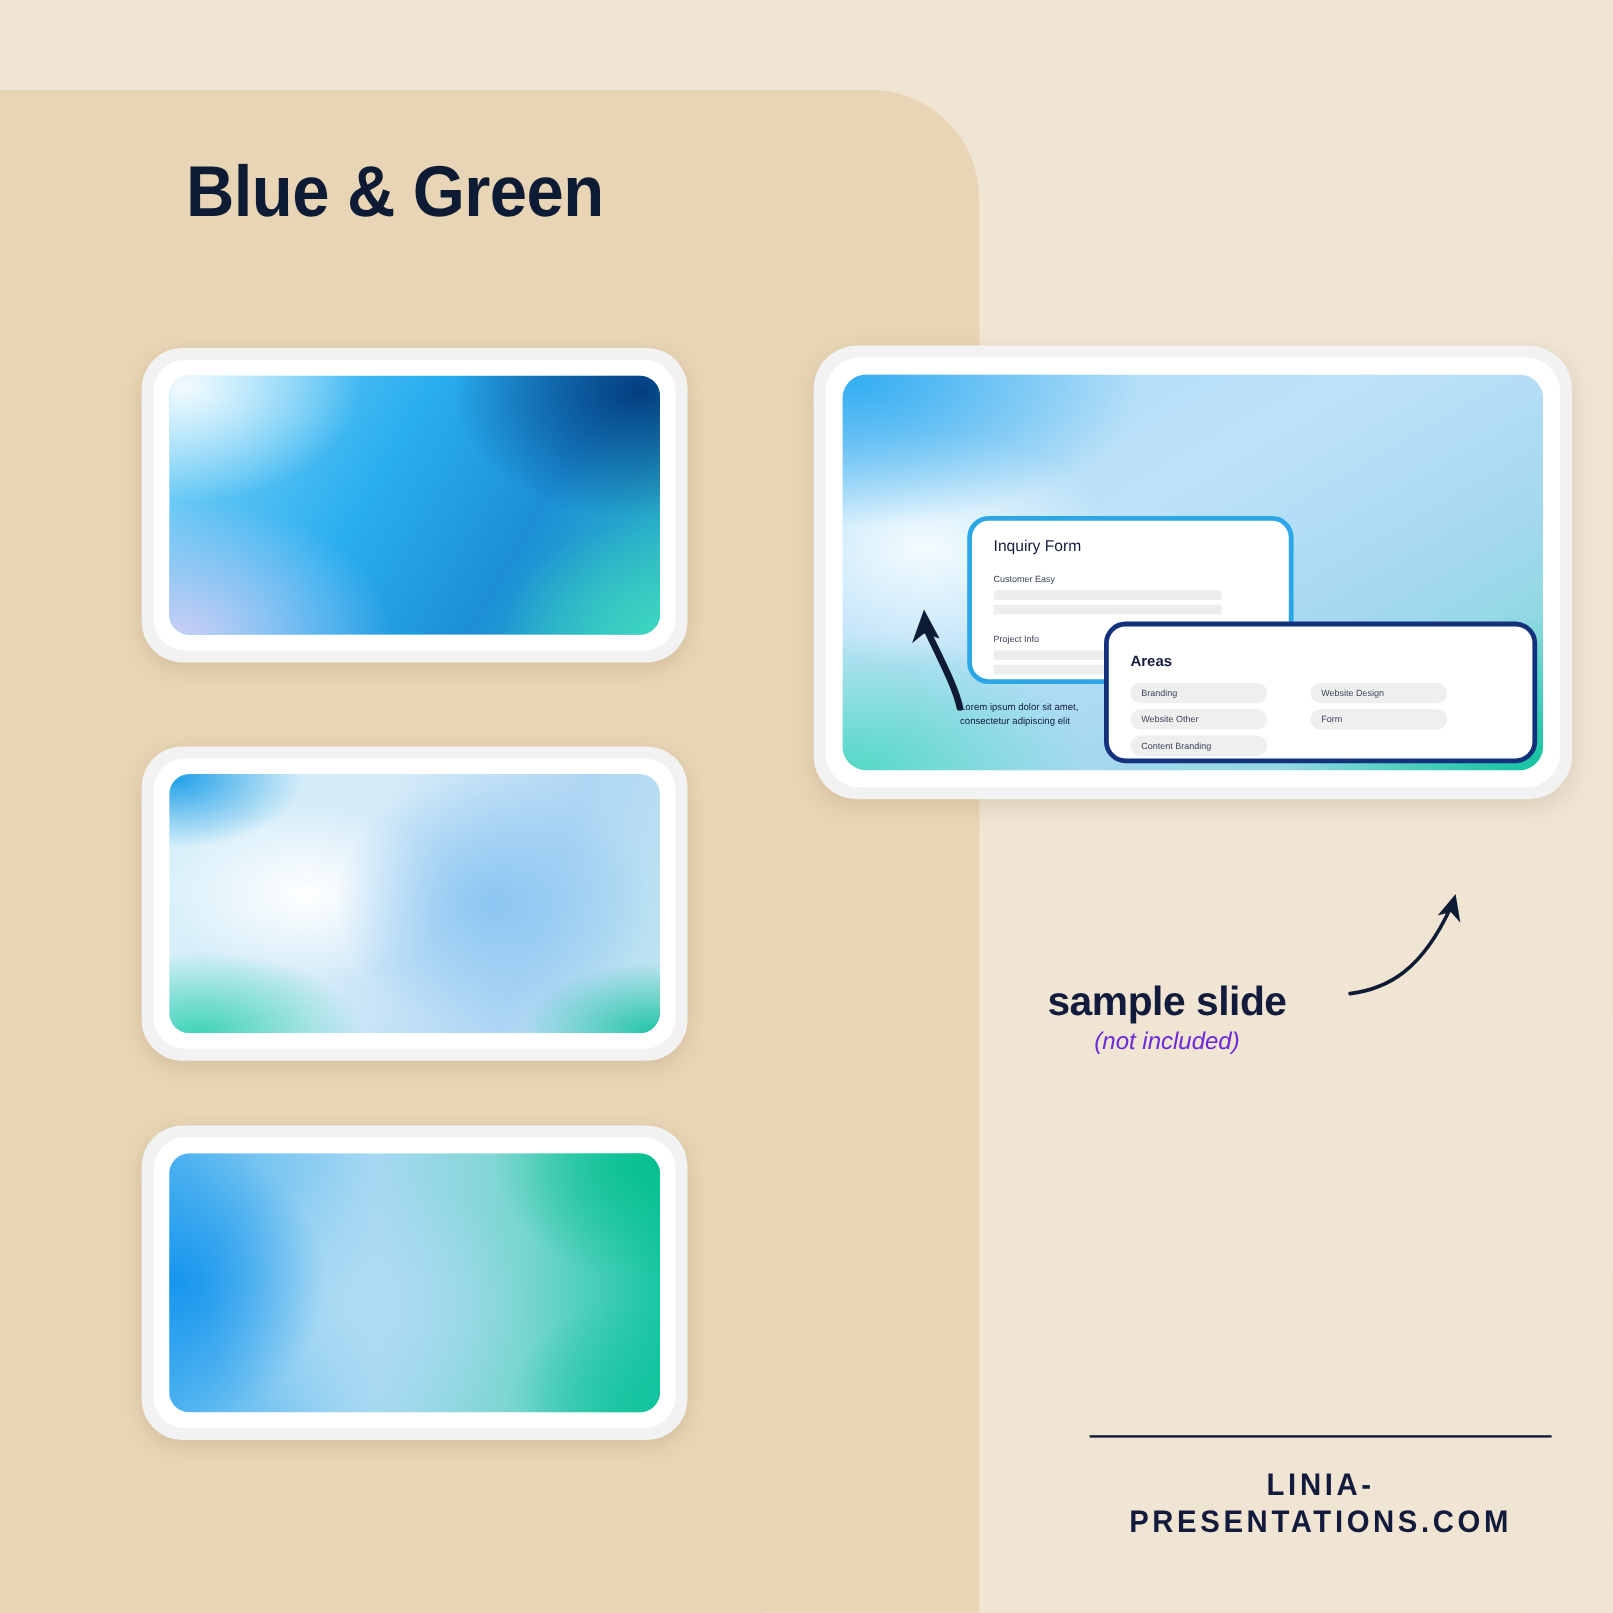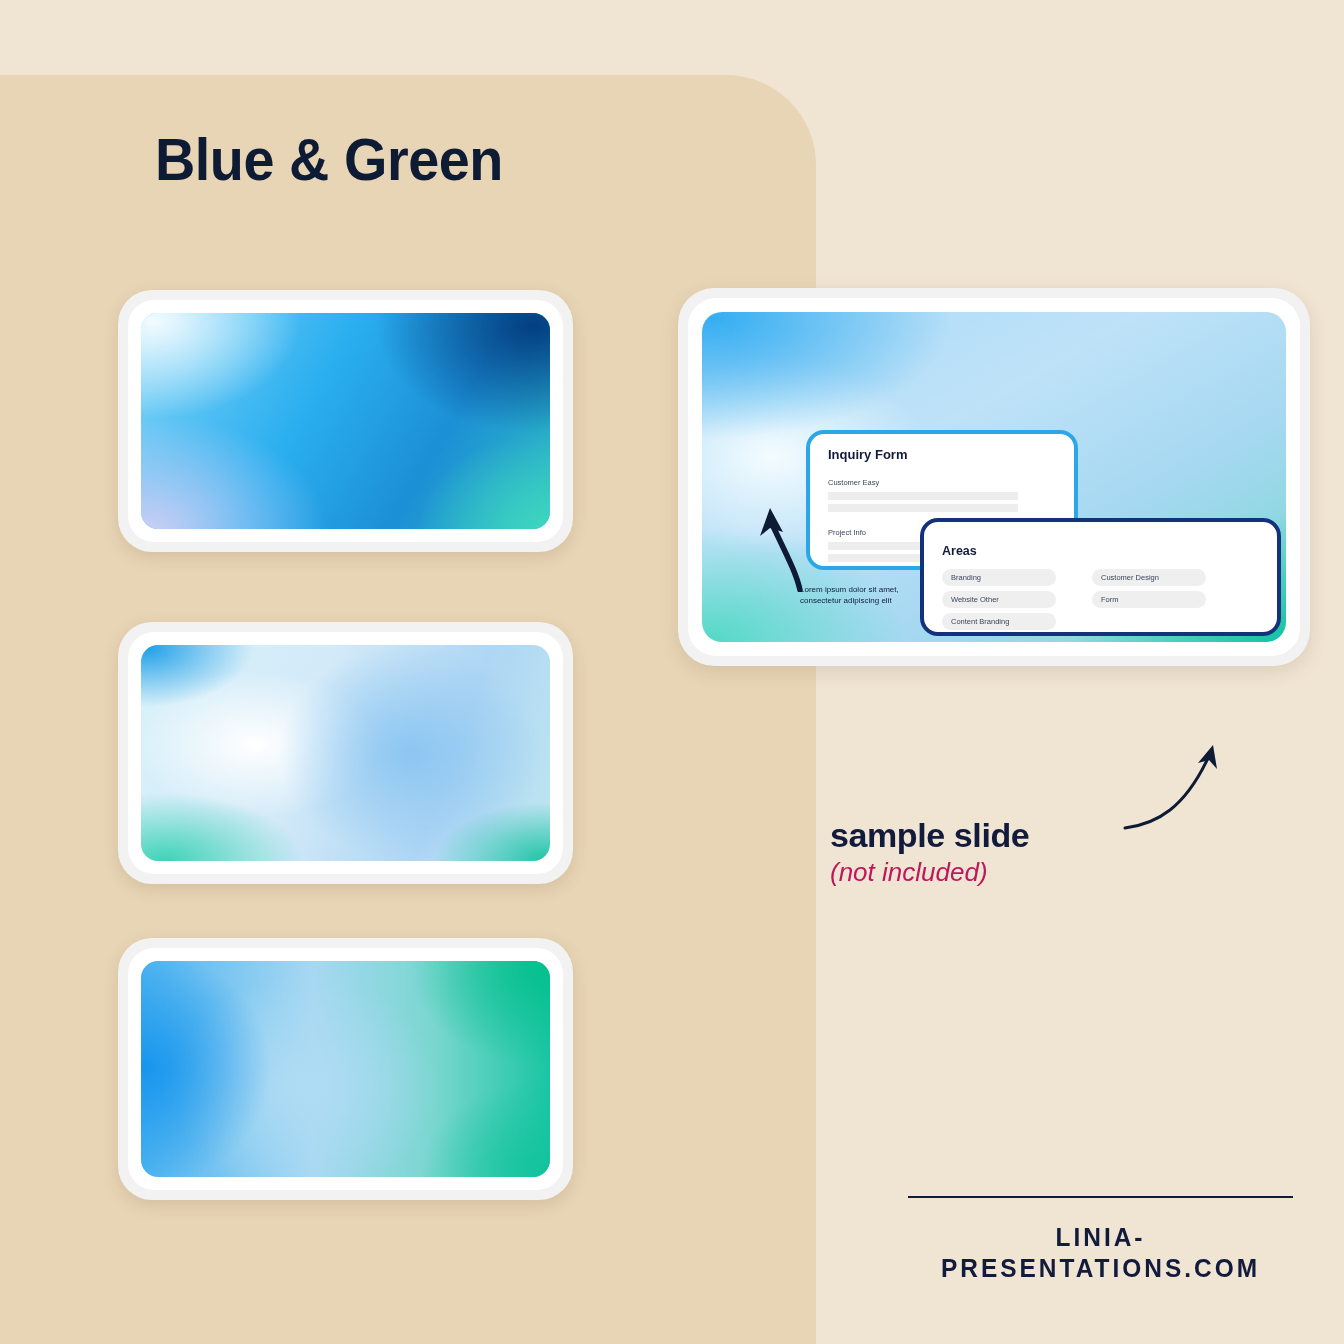--- a/index.html
+++ b/index.html
@@ -148,21 +148,21 @@
     width: 272px;
     height: 140px;
     background: #FFFFFF;
     border: 4px solid #2BA7E8;
     border-radius: 18px;
     box-sizing: border-box;
     padding: 13px 18px;
   }
   #inquiry-form-title {
     font-size: 13px;
-    font-weight: 700;
+    font-weight: 400;
     color: #121B3C;
   }
   .form-section-label {
     font-size: 7.5px;
     color: #3C4559;
     margin-top: 16px;
     margin-bottom: 5px;
   }
   .form-bar {
     height: 8px;
@@ -226,33 +226,33 @@
     line-height: 1.42;
     color: #121B3C;
   }
 
   
   #sample-annotation {
     position: absolute;
     left: 830px;
     top: 818px;
     width: 285px;
-    text-align: left;
+    text-align: center;
   }
   #sample-annotation-main {
     font-size: 34px;
     font-weight: 700;
     color: #121B3C;
     letter-spacing: -0.4px;
     line-height: 1.05;
   }
   #sample-annotation-sub {
-    font-size: 26px;
+    font-size: 20px;
     font-style: italic;
-    color: #be185d;
+    color: #6d28d9;
     margin-top: 3px;
   }
   #annotation-arrow-svg {
     position: absolute;
     left: 1123px;
     top: 742px;
     width: 110px;
     height: 110px;
   }
 
@@ -324,21 +324,21 @@
 
     <div id="areas-card">
       <div id="areas-title">Areas</div>
       <div id="areas-columns">
         <div class="areas-col">
           <div class="area-pill">Branding</div>
           <div class="area-pill">Website Other</div>
           <div class="area-pill">Content Branding</div>
         </div>
         <div class="areas-col">
-          <div class="area-pill">Customer Design</div>
+          <div class="area-pill">Website Design</div>
           <div class="area-pill">Form</div>
         </div>
       </div>
     </div>
 
     <svg id="slide-arrow-svg" viewBox="0 0 48 90">
       <path d="M44 88 C 40 70, 30 52, 16 22" stroke="#0E1B35" stroke-width="5.5" fill="none" stroke-linecap="round"></path>
       <path d="M14 6 L 27 30 L 14 26 L 4 34 Z" fill="#0E1B35"></path>
     </svg>
 

